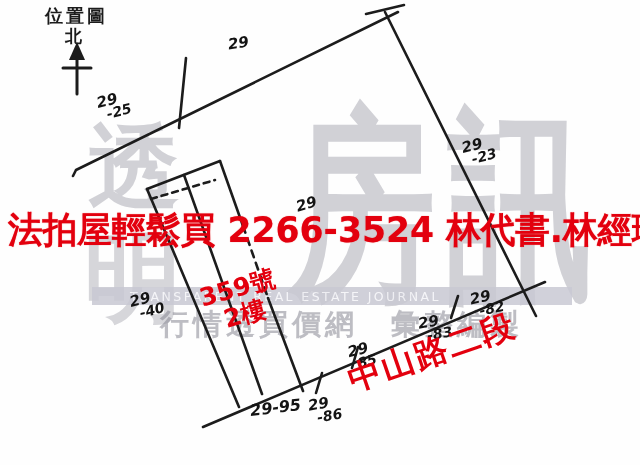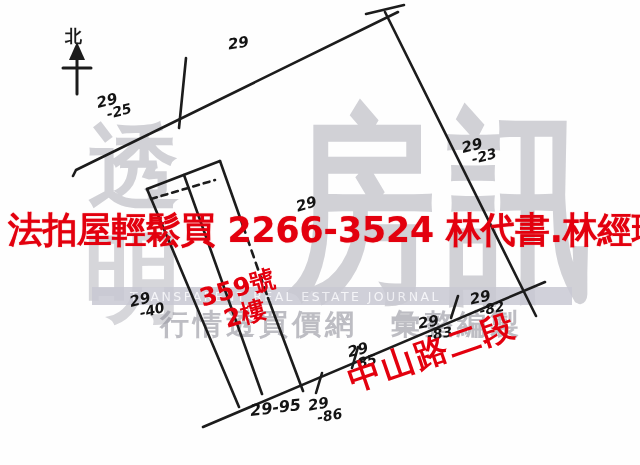--- a/index.html
+++ b/index.html
@@ -63,20 +63,21 @@
 
   <div class="abs wm wm-tou">透</div>
   <div class="abs wm wm-ming">明</div>
   <div class="abs wm wm-fang">房</div>
   <div class="abs wm wm-xun">訊</div>
   <div class="abs wm-band">
     <span class="wm-band-text">TRANSPARENT REAL ESTATE JOURNAL</span>
   </div>
   <div class="abs wm-zh">行情透買價網　彙整編製</div>
 
+  <div class="abs map-title">位置圖</div>
   <div class="abs north-label">北</div>
 
   <svg class="abs map" width="640" height="465" viewBox="0 0 640 465" fill="none" stroke="#1c1c1c" stroke-width="2.6" stroke-linecap="round">
 
     <g stroke-width="3">
       <polygon points="77,42 69,60 85,60" fill="#1c1c1c" stroke="none"></polygon>
       <line x1="77" y1="58" x2="77" y2="94"></line>
       <line x1="63" y1="68" x2="91" y2="68"></line>
     </g>
 

